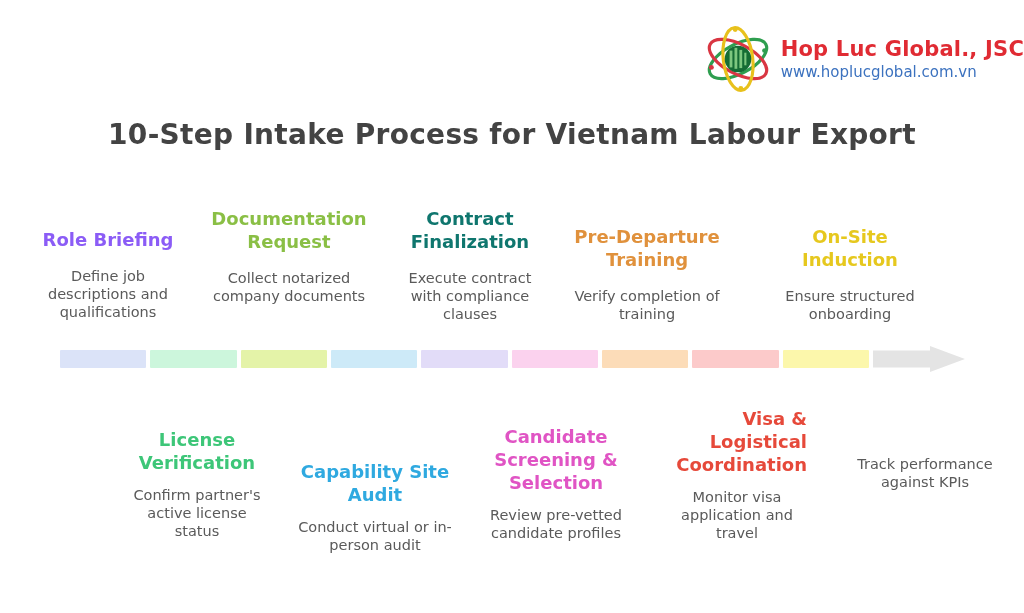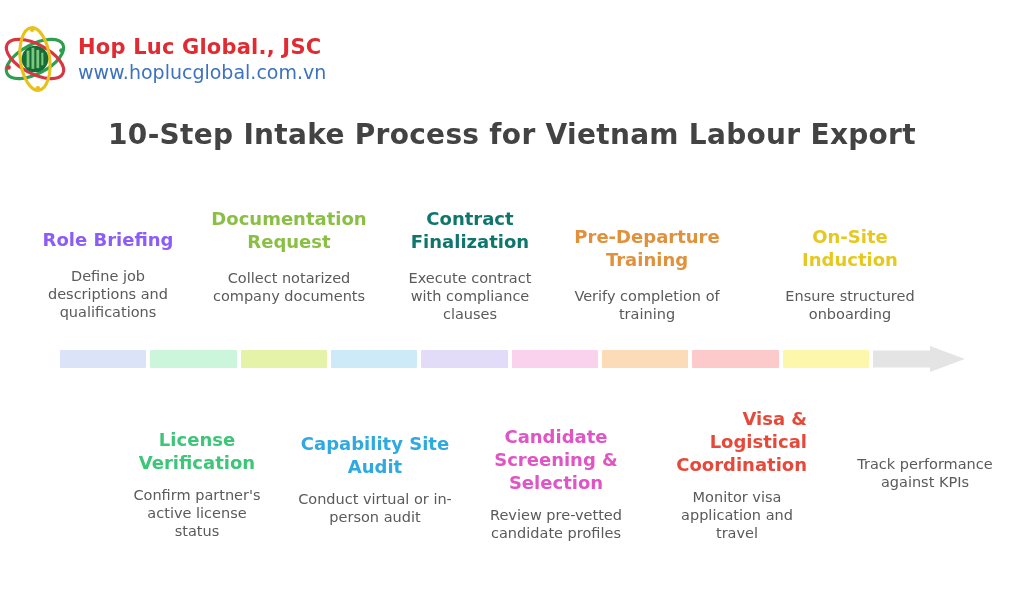--- a/index.html
+++ b/index.html
@@ -1,44 +1,44 @@
 <!DOCTYPE html>
 <html><head>
 <meta charset="utf-8">
 <style>
   html,body{margin:0;padding:0;background:#fff;}
   .page{position:relative;width:1024px;height:613px;background:#ffffff;overflow:hidden;
         font-family:"DejaVu Sans","Liberation Sans",sans-serif;}
 
   
-  .header{position:absolute;top:24px;left:0;right:0;display:flex;justify-content:flex-start;
+  .header{position:absolute;top:24px;left:0;right:0;display:flex;justify-content:flex-end;
           align-items:center;gap:8px;}
   .logo{width:70px;height:70px;flex:0 0 auto;}
   .brand{display:flex;flex-direction:column;justify-content:center;}
   .brand-name{font-size:21px;font-weight:bold;letter-spacing:.2px;}
-  .brand-site{font-size:19px;margin-top:2px;}
+  .brand-site{font-size:15px;margin-top:2px;}
 
   
   .main-title{position:absolute;top:118px;left:0;width:100%;text-align:center;
               font-size:28px;font-weight:bold;color:#434343;letter-spacing:.3px;}
 
   
   .step{position:absolute;transform:translateX(-50%);text-align:center;}
   .step-title{font-weight:bold;font-size:18px;line-height:23px;}
   .step-desc{margin-top:16px;font-size:14.5px;line-height:18px;color:#5a5a5a;}
   .row-bottom .step-desc{margin-top:12px;}
 
   
   .t1{left:108px;top:228px;width:160px;}
   .t2{left:289px;top:207px;width:170px;}
   .t3{left:470px;top:207px;width:145px;}
   .t4{left:647px;top:225px;width:150px;}
   .t5{left:850px;top:225px;width:160px;}
   .b1{left:197px;top:428px;width:140px;}
-  .b2{left:375px;top:432px;width:170px;}
+  .b2{left:375px;top:460px;width:170px;}
   .b3{left:556px;top:425px;width:150px;}
   .b4{left:737px;top:407px;width:140px;}
   .b5{left:925px;top:443px;width:160px;}
 
   
   .timeline{position:absolute;left:60px;top:346px;width:905px;height:26px;
             display:flex;gap:4px;align-items:center;}
   .seg{flex:1 1 auto;height:18px;border-radius:1px;}
   .seg-arrow{flex:0 0 92px;height:26px;border-radius:0;
              clip-path:polygon(0 17%,62% 17%,62% 0,100% 50%,62% 100%,62% 83%,0 83%);}

